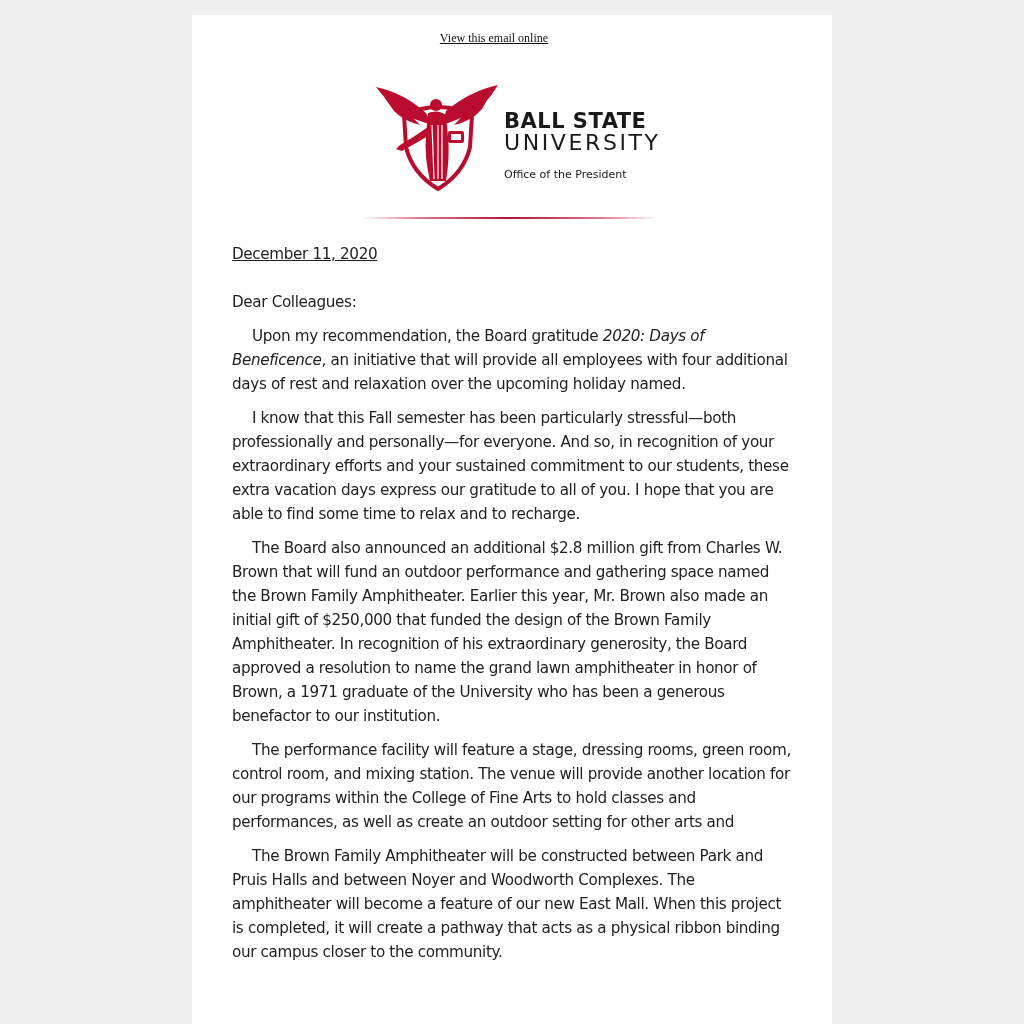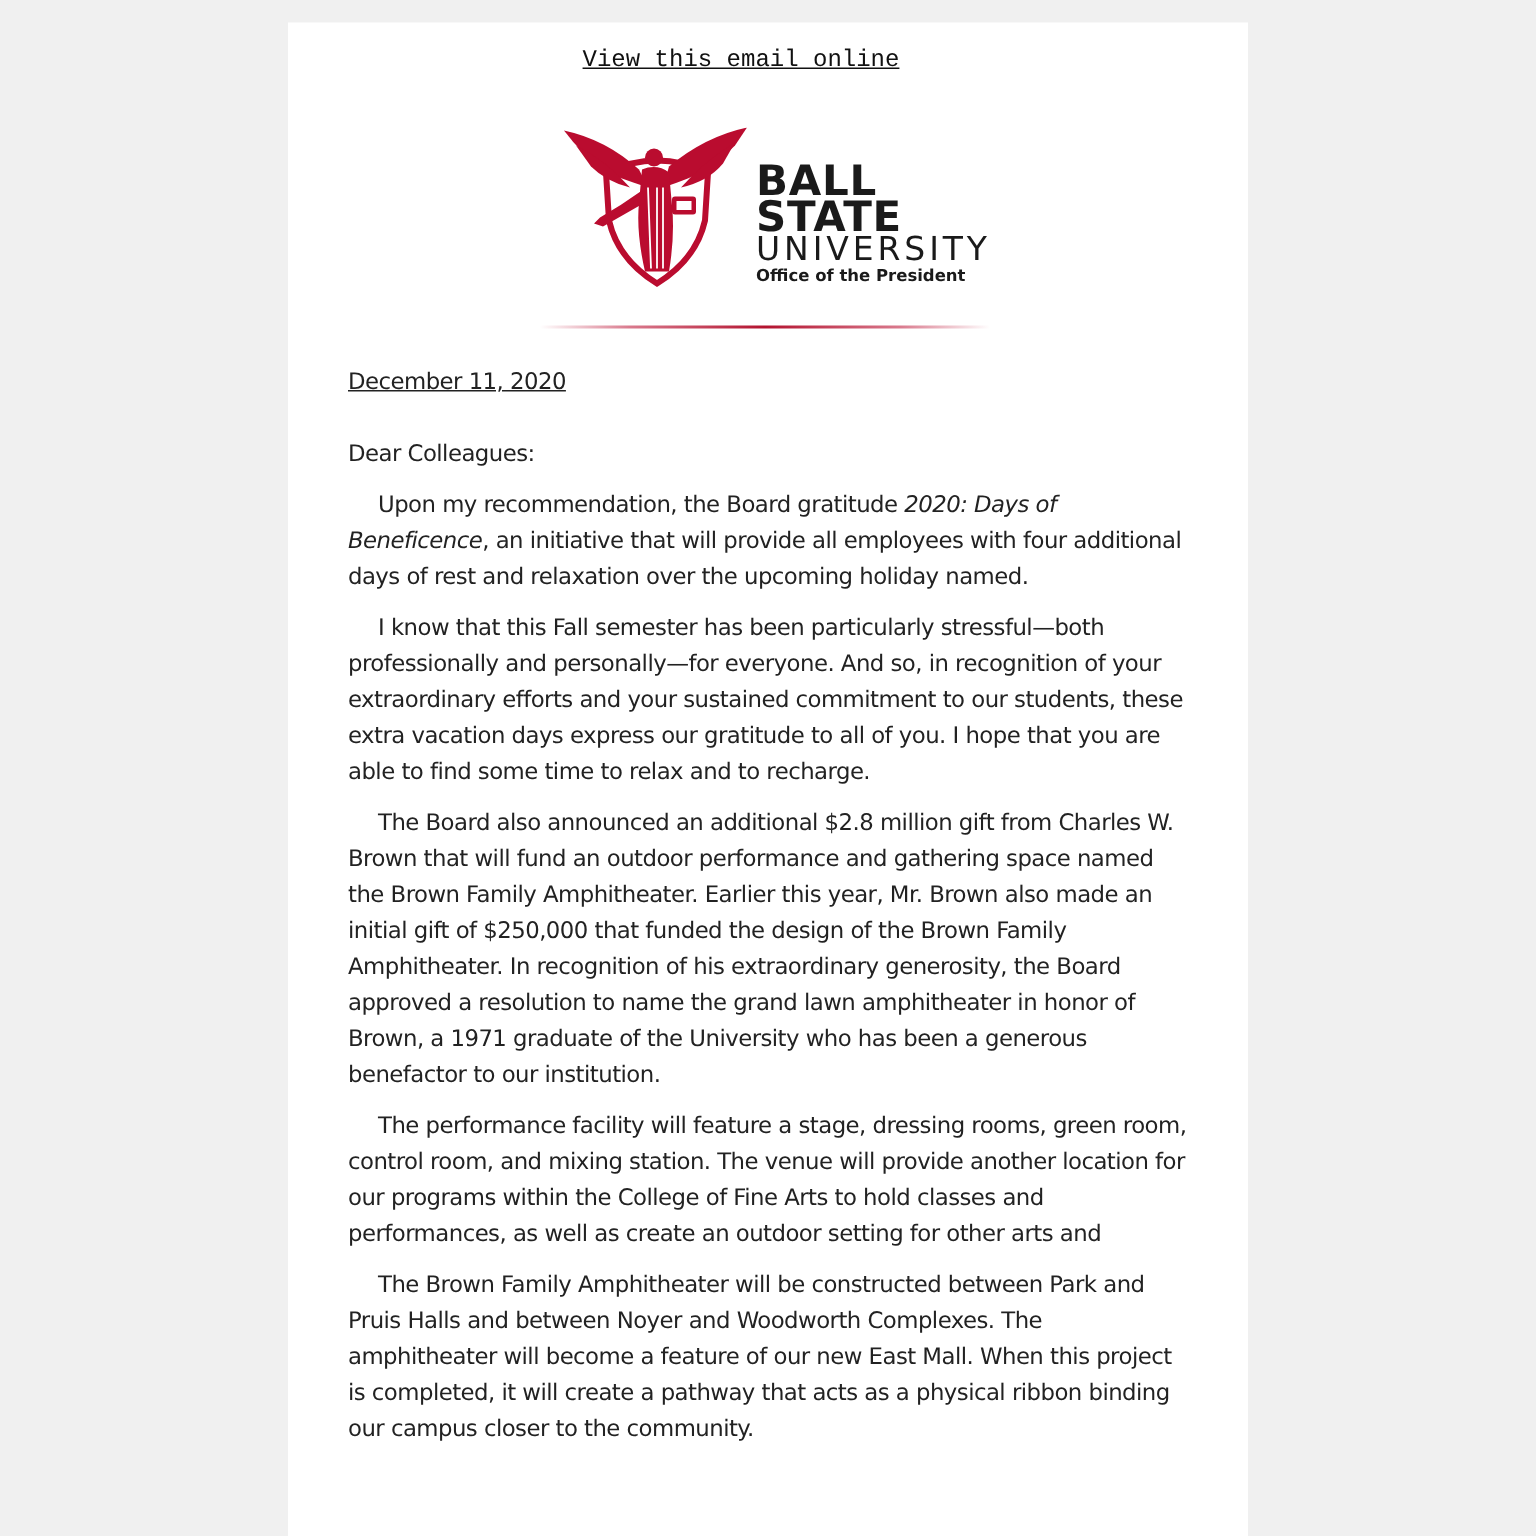--- a/index.html
+++ b/index.html
@@ -17,22 +17,22 @@
       width: 640px;
       height: 1020px;
       background: #ffffff;
     }
     .view-online {
       position: absolute;
       top: 16px;
       left: 0;
       width: 604px;
       text-align: center;
-      font-family: Liberation Mono, monospace;
-      font-size: 16px;
+      font-family: Liberation Serif, serif;
+      font-size: 12px;
       color: #111111;
     }
     .view-online a {
       color: #111111;
       text-decoration: underline;
     }
     .logo-block {
       position: absolute;
       left: 182px;
       top: 70px;
@@ -47,34 +47,34 @@
       height: 108px;
     }
     .logo-text {
       position: absolute;
       left: 130px;
       top: 24px;
       font-family: "DejaVu Sans", sans-serif;
       color: #1a1a1a;
     }
     .logo-line1 {
-      font-size: 28px;
+      font-size: 21px;
       font-weight: bold;
       letter-spacing: 0.5px;
       line-height: 24px;
     }
     .logo-line2 {
       font-size: 22px;
       letter-spacing: 2.6px;
       line-height: 20px;
     }
     .logo-line3 {
       font-size: 11px;
-      font-weight: bold;
-      margin-top: 0;
+      font-weight: normal;
+      margin-top: 15px;
       letter-spacing: 0px;
     }
     .divider {
       position: absolute;
       left: 168px;
       top: 202px;
       width: 300px;
       height: 2px;
       background: linear-gradient(to right, rgba(186,12,47,0) 0%, rgba(186,12,47,0.55) 20%, #b3132f 50%, rgba(186,12,47,0.55) 80%, rgba(186,12,47,0) 100%);
     }

